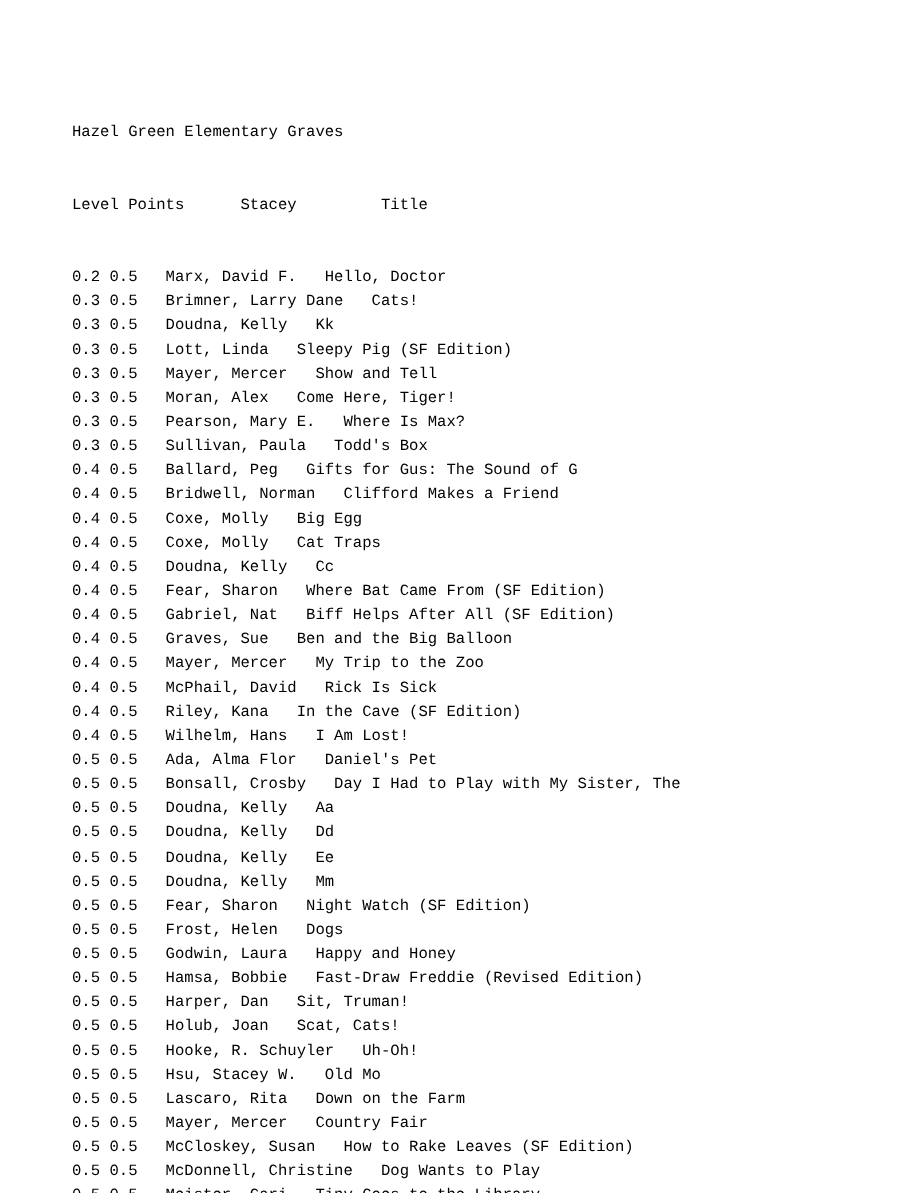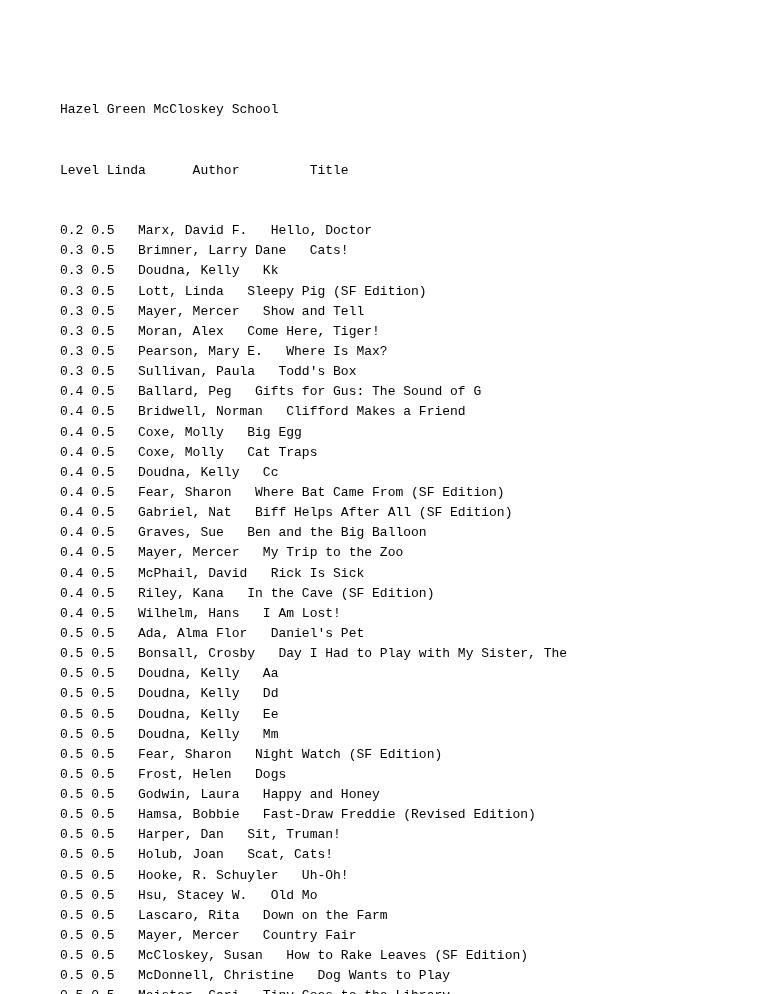--- a/index.html
+++ b/index.html
@@ -16,16 +16,16 @@
       line-height: 1.55;
     }
     .page-content {
       white-space: pre;
     }
   </style>
 </head>
 <body>
 
 <div class="page-content">
-  <div>Hazel Green McCloskey School</div>
-  <div>Level Linda      Author         Title</div>
+  <div>Hazel Green Elementary Graves</div>
+  <div>Level Points      Stacey         Title</div>
   <div id="rows-container"><div>0.2 0.5   Marx, David F.   Hello, Doctor</div><div>0.3 0.5   Brimner, Larry Dane   Cats!</div><div>0.3 0.5   Doudna, Kelly   Kk</div><div>0.3 0.5   Lott, Linda   Sleepy Pig (SF Edition)</div><div>0.3 0.5   Mayer, Mercer   Show and Tell</div><div>0.3 0.5   Moran, Alex   Come Here, Tiger!</div><div>0.3 0.5   Pearson, Mary E.   Where Is Max?</div><div>0.3 0.5   Sullivan, Paula   Todd's Box</div><div>0.4 0.5   Ballard, Peg   Gifts for Gus: The Sound of G</div><div>0.4 0.5   Bridwell, Norman   Clifford Makes a Friend</div><div>0.4 0.5   Coxe, Molly   Big Egg</div><div>0.4 0.5   Coxe, Molly   Cat Traps</div><div>0.4 0.5   Doudna, Kelly   Cc</div><div>0.4 0.5   Fear, Sharon   Where Bat Came From (SF Edition)</div><div>0.4 0.5   Gabriel, Nat   Biff Helps After All (SF Edition)</div><div>0.4 0.5   Graves, Sue   Ben and the Big Balloon</div><div>0.4 0.5   Mayer, Mercer   My Trip to the Zoo</div><div>0.4 0.5   McPhail, David   Rick Is Sick</div><div>0.4 0.5   Riley, Kana   In the Cave (SF Edition)</div><div>0.4 0.5   Wilhelm, Hans   I Am Lost!</div><div>0.5 0.5   Ada, Alma Flor   Daniel's Pet</div><div>0.5 0.5   Bonsall, Crosby   Day I Had to Play with My Sister, The</div><div>0.5 0.5   Doudna, Kelly   Aa</div><div>0.5 0.5   Doudna, Kelly   Dd</div><div>0.5 0.5   Doudna, Kelly   Ee</div><div>0.5 0.5   Doudna, Kelly   Mm</div><div>0.5 0.5   Fear, Sharon   Night Watch (SF Edition)</div><div>0.5 0.5   Frost, Helen   Dogs</div><div>0.5 0.5   Godwin, Laura   Happy and Honey</div><div>0.5 0.5   Hamsa, Bobbie   Fast-Draw Freddie (Revised Edition)</div><div>0.5 0.5   Harper, Dan   Sit, Truman!</div><div>0.5 0.5   Holub, Joan   Scat, Cats!</div><div>0.5 0.5   Hooke, R. Schuyler   Uh-Oh!</div><div>0.5 0.5   Hsu, Stacey W.   Old Mo</div><div>0.5 0.5   Lascaro, Rita   Down on the Farm</div><div>0.5 0.5   Mayer, Mercer   Country Fair</div><div>0.5 0.5   McCloskey, Susan   How to Rake Leaves (SF Edition)</div><div>0.5 0.5   McDonnell, Christine   Dog Wants to Play</div><div>0.5 0.5   Meister, Cari   Tiny Goes to the Library</div></div>
 </div>
 
 </body></html>

